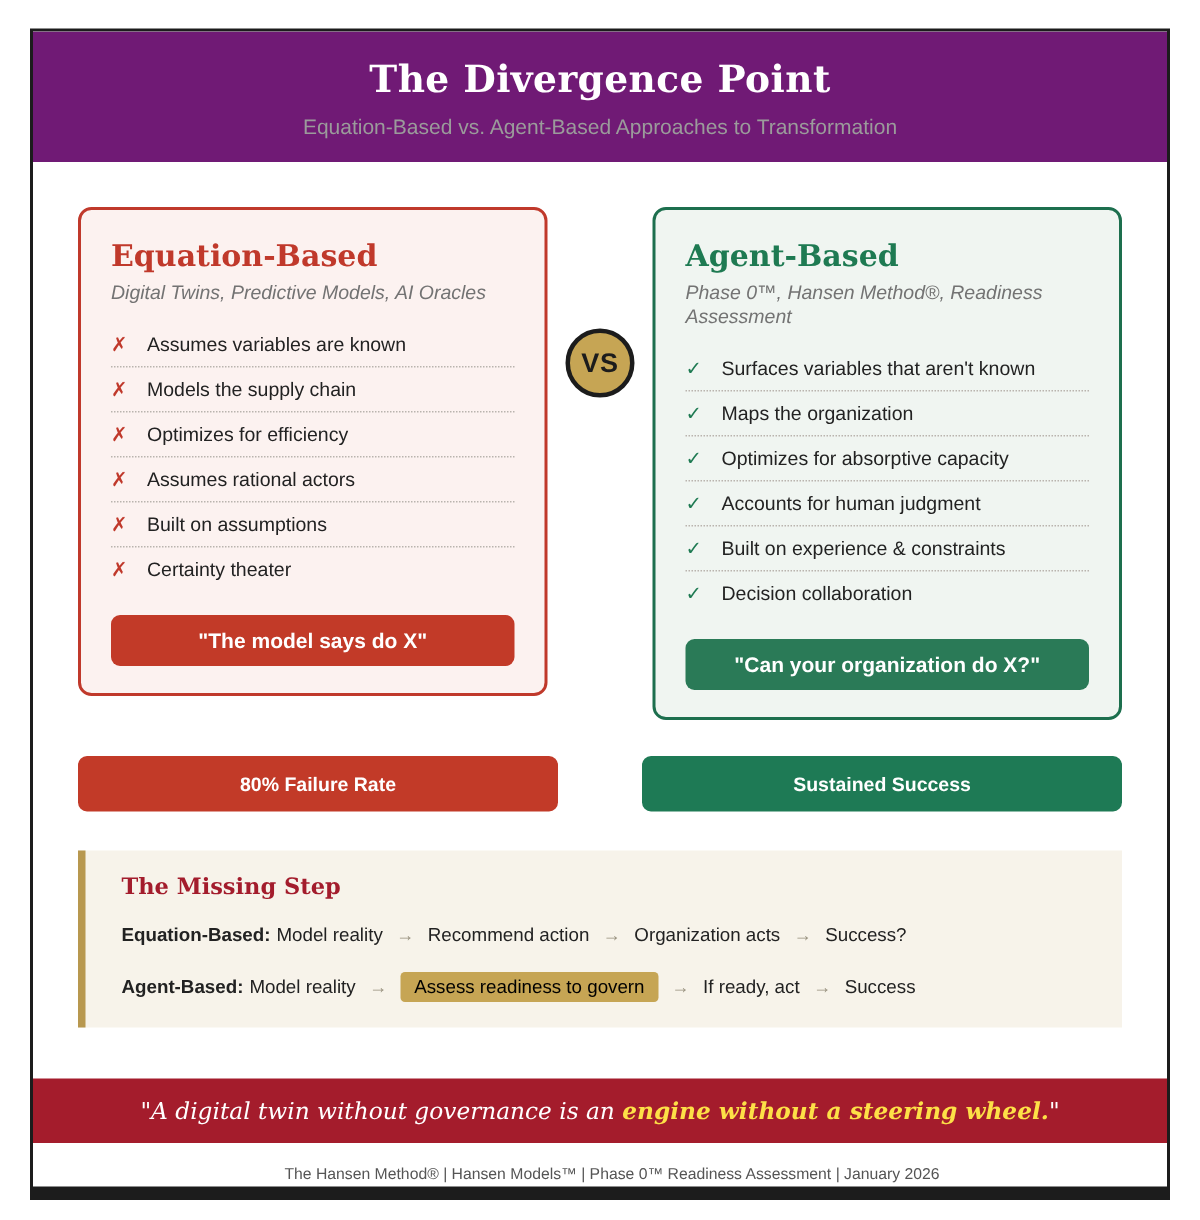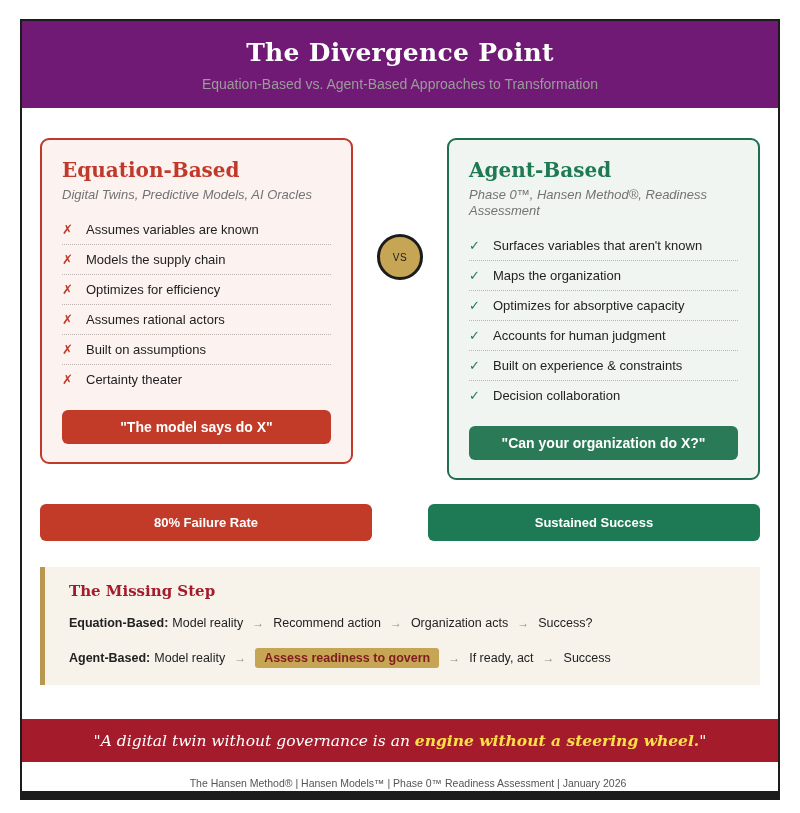--- a/index.html
+++ b/index.html
@@ -24,21 +24,21 @@
     text-align: center;
     padding-top: 17px;
   }
   .hdr h1 {
     font-family: "DejaVu Serif", "Liberation Serif", serif;
     font-size: 25px; font-weight: bold; color: #ffffff;
     letter-spacing: 0.3px;
   }
   .hdr p { margin-top: 9px; font-size: 14px; color: #9b9b9b; }
 
-  .content { padding: 0 18px; }
+  .content { padding: 0 30px; }
 
   
   .cards-row {
     position: relative;
     margin-top: 30px;
     display: flex;
     justify-content: space-between;
     align-items: flex-start;
   }
   .card {
@@ -72,26 +72,26 @@
     border-radius: 6px;
     text-align: center;
     padding: 9px 6px;
     color: #ffffff; font-weight: bold; font-size: 14px;
     cursor: pointer;
   }
   .pill-red   { background: #c23a28; }
   .pill-green { background: #2a7a57; }
 
   .vs-badge {
-    position: absolute; left: 50%; top: 96px;
+    position: absolute; left: 50%; top: 81px;
     transform: translateX(-50%);
     width: 46px; height: 46px; border-radius: 50%;
     background: #c6a554; border: 3px solid #1c1c1c;
     display: flex; align-items: center; justify-content: center;
-    font-weight: normal; font-size: 10px; color: #1c1c1c;
+    font-weight: bold; font-size: 18px; color: #1c1c1c;
     letter-spacing: 0.5px;
   }
 
   
   .banners { display: flex; gap: 56px; margin-top: 24px; }
   .banner {
     flex: 1; height: 37px; border-radius: 6px;
     display: flex; align-items: center; justify-content: center;
     color: #ffffff; font-weight: bold; font-size: 13px;
   }
@@ -109,21 +109,21 @@
     font-family: "DejaVu Serif", "Liberation Serif", serif;
     font-size: 15px; font-weight: bold; color: #a31c2c;
     margin-bottom: 13px;
   }
   .flow-row { font-size: 12.5px; line-height: 21px; margin-top: 14px; }
   .flow-row:first-of-type { margin-top: 0; }
   .flow-label { font-weight: bold; margin-right: 4px; }
   .flow-step { color: #222222; }
   .flow-arrow { color: #98917f; margin: 0 9px; font-size: 12px; }
   .chip {
-    background: #c6a554; color: #7f1d1d; font-weight: bold;
+    background: #c6a554; color: #000000; font-weight: normal;
     padding: 3px 9px; border-radius: 3px; margin-top: 48px;
   }
 
   
   .quote-band {
     margin-top: 34px;
     background: #a41c2c;
     text-align: center;
     padding: 12px 20px;
     font-family: "DejaVu Serif", "Liberation Serif", serif;

